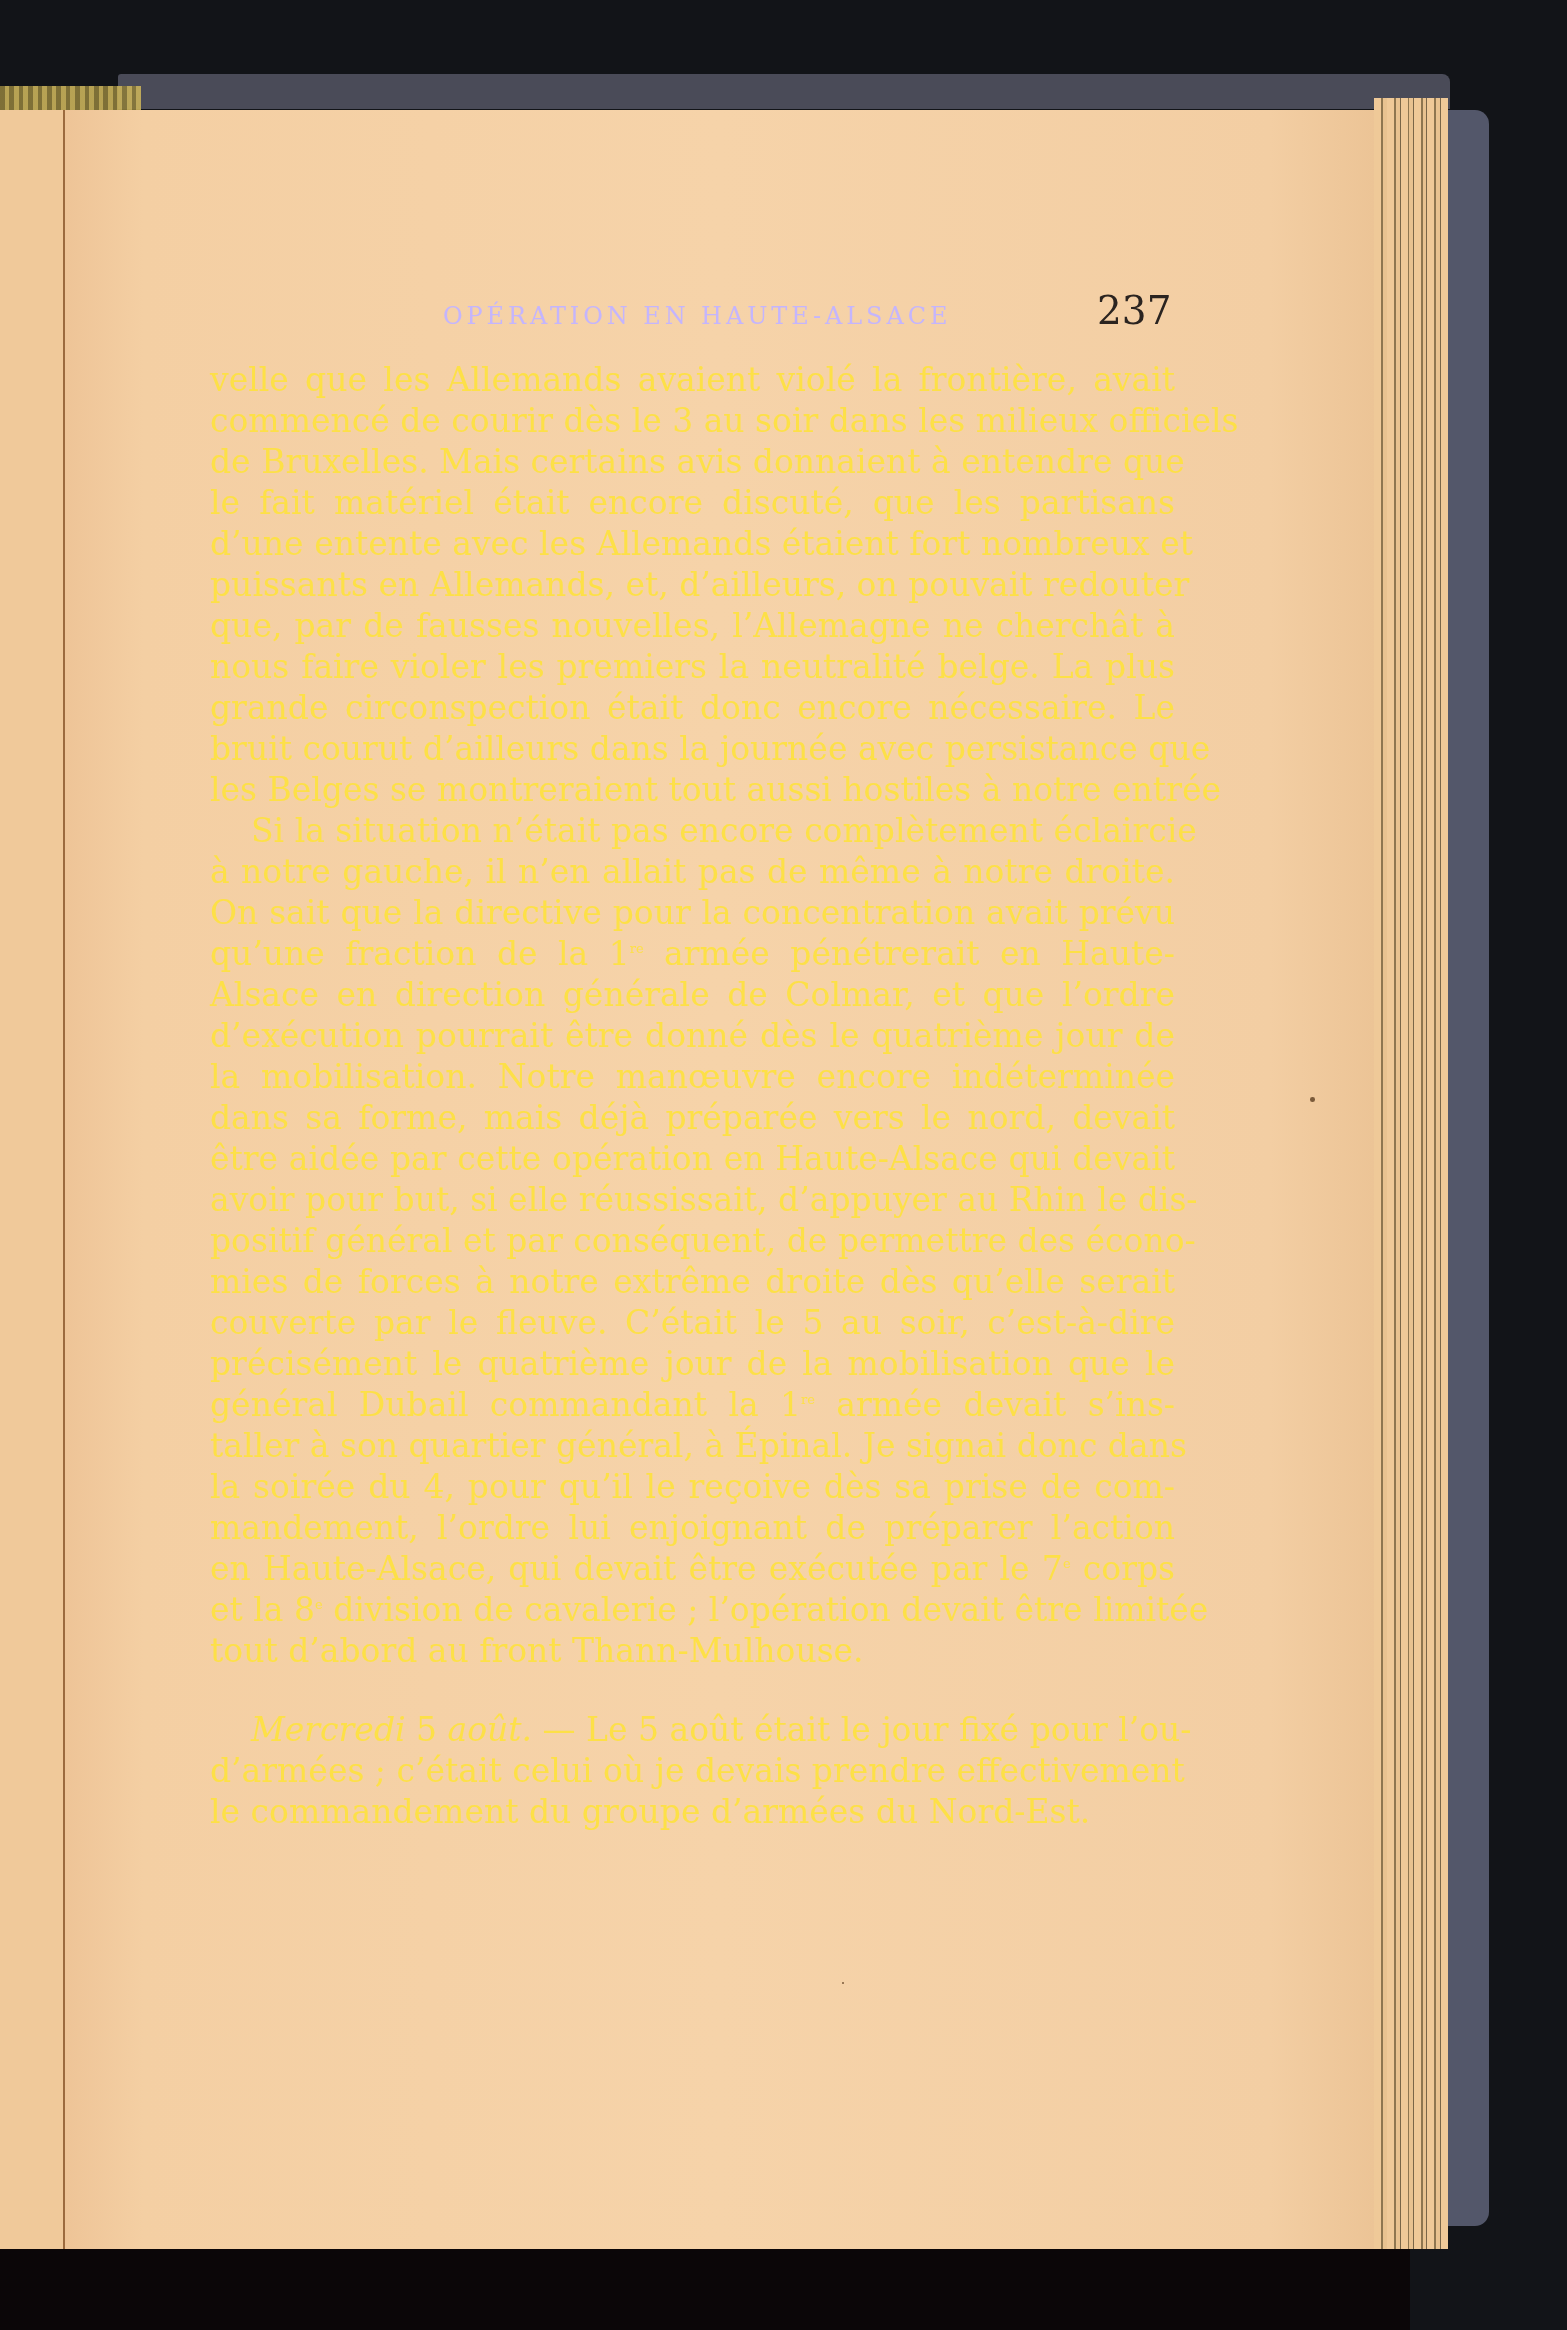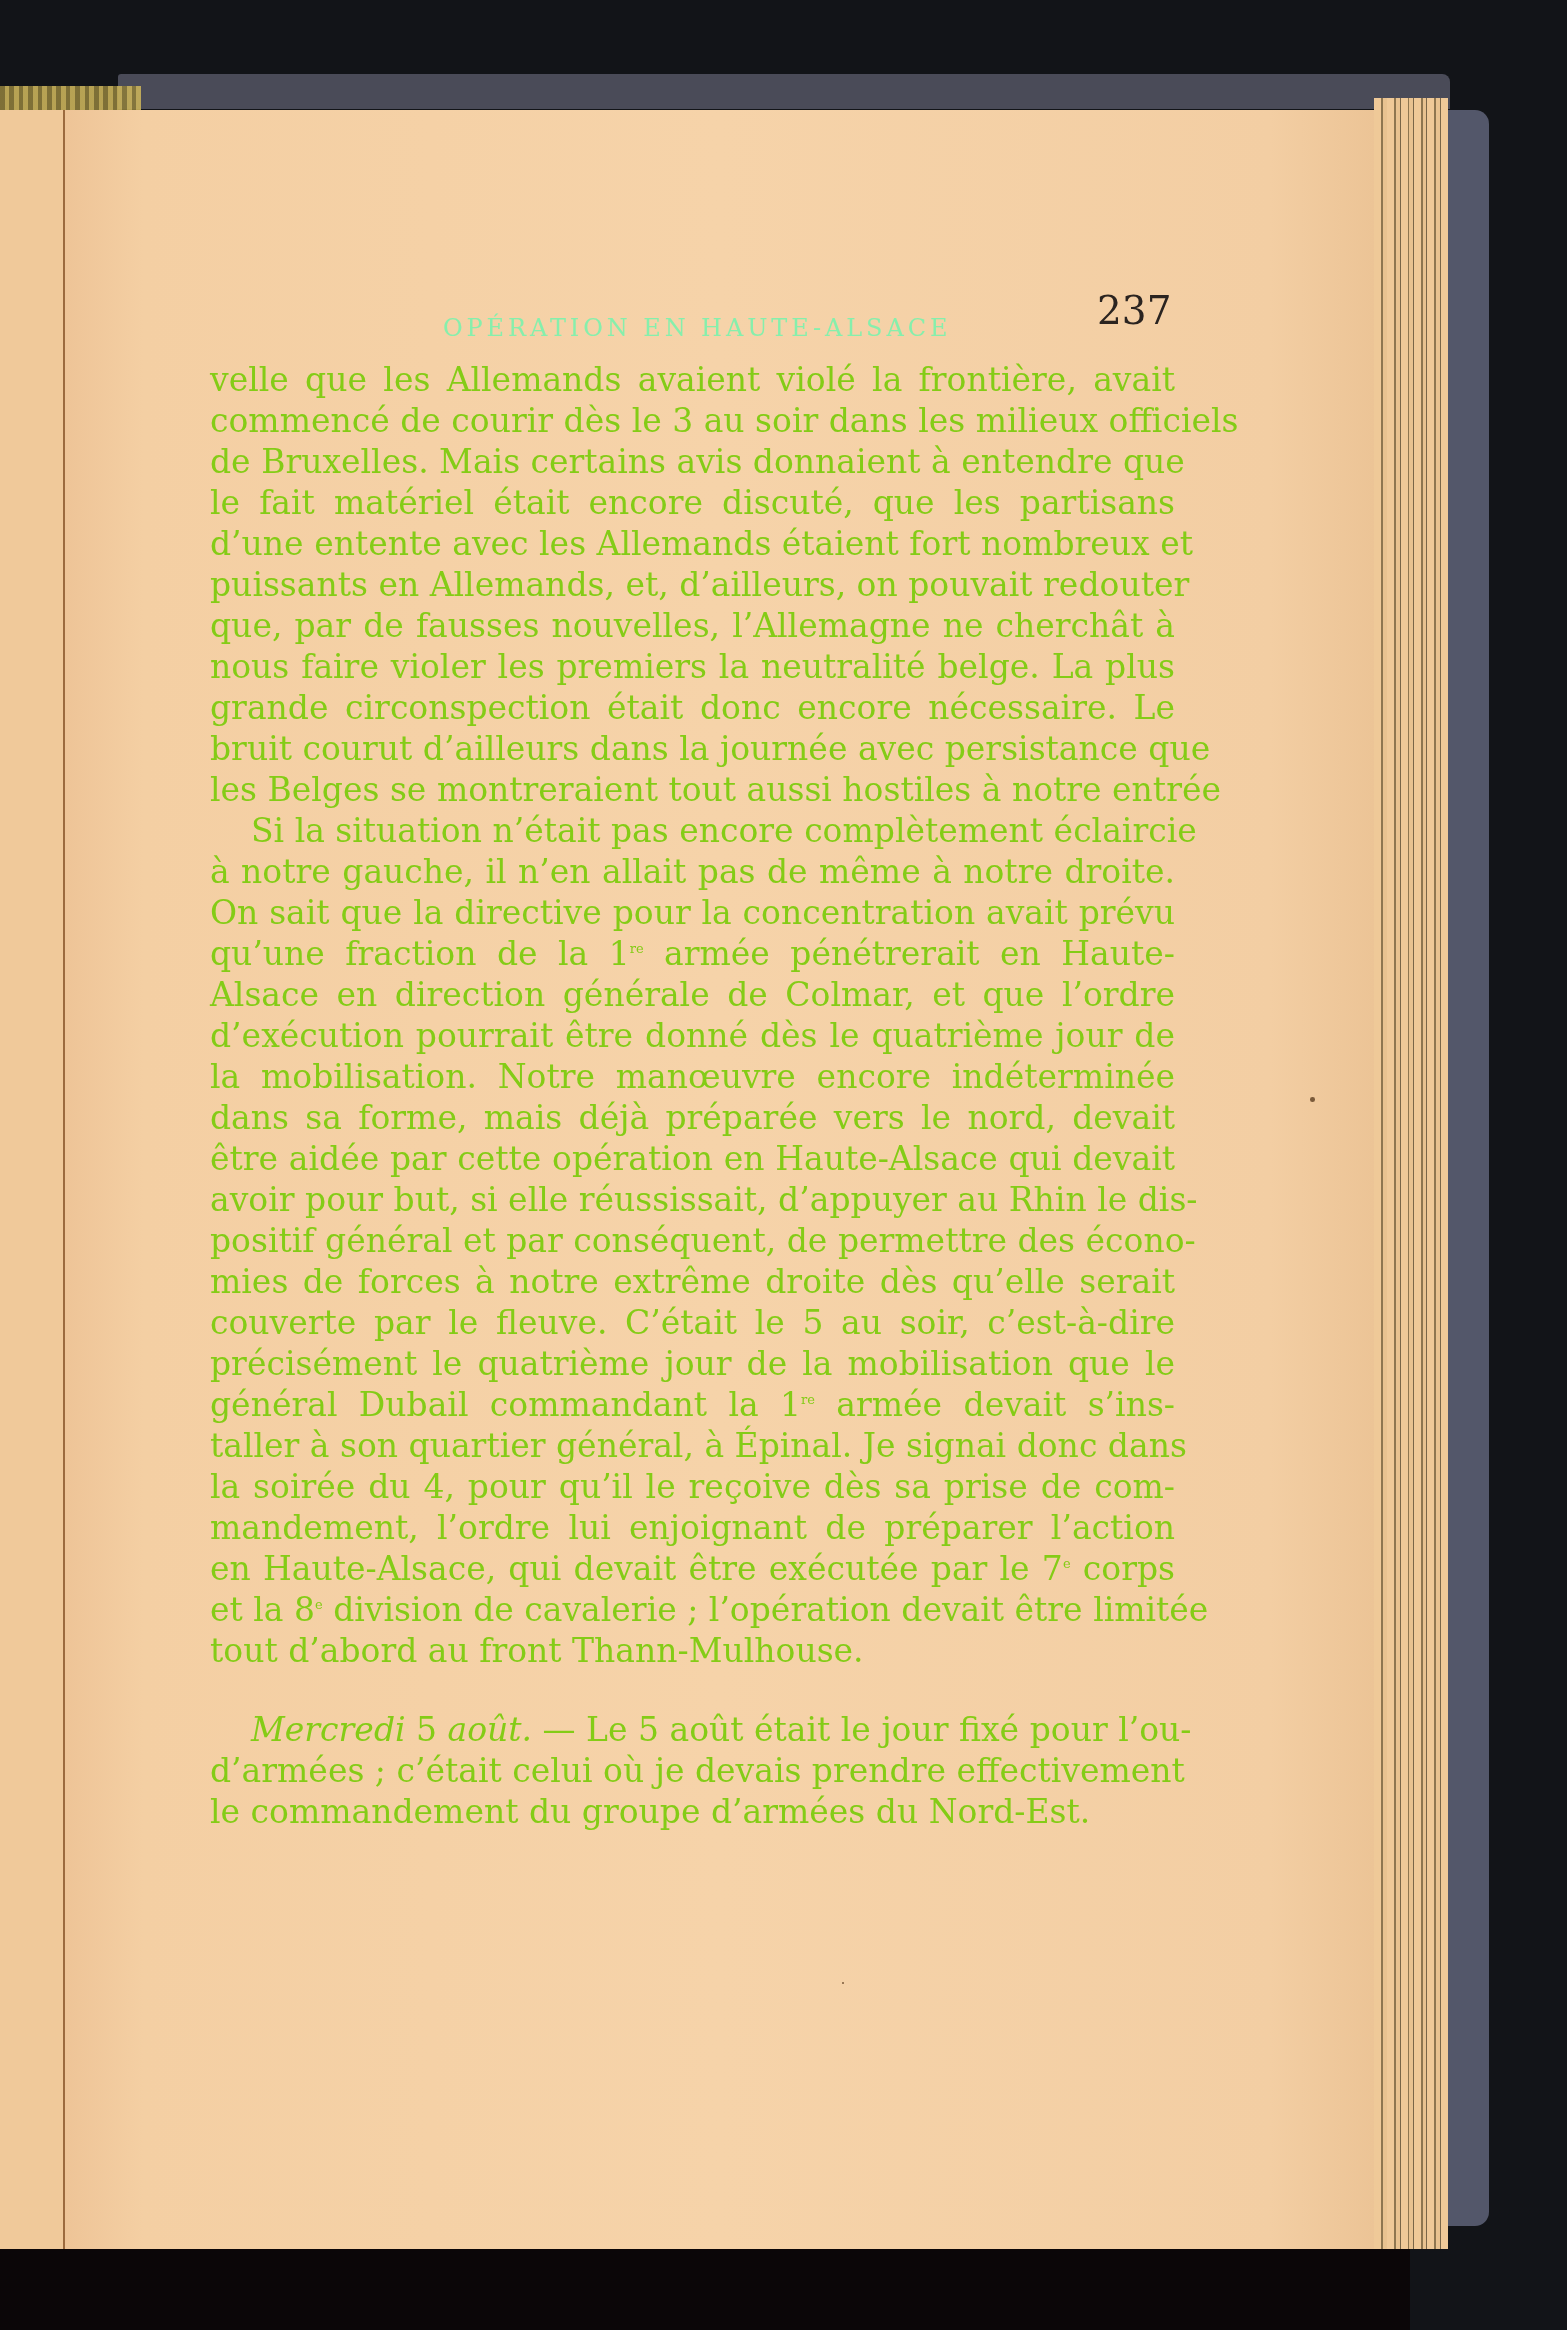--- a/index.html
+++ b/index.html
@@ -12,23 +12,23 @@
   .cover-top { position:absolute; left:118px; top:74px; width:1332px; height:35px; background:#4a4b58; border-radius:3.1px 7.8px 0 0; }
   .cover-right { position:absolute; left:1446px; top:110px; width:43px; height:2116px; background:#53576a; border-radius:0 14px 14px 0; }
   .headband { position:absolute; left:0; top:86px; width:141px; height:23.5px;
     background:repeating-linear-gradient(90deg,#8a7a3a 0 4.7px,#c9b25a 4.7px 9.4px); opacity:.9; }
   .left-page { position:absolute; left:0; top:110px; width:63px; height:2139px; background:#f0c99a; }
   .gutter { position:absolute; left:63px; top:110px; width:2.4px; height:2139px; background:#9c6a3e; }
   .page { position:absolute; left:65px; top:110px; width:1309px; height:2139px;
     background:linear-gradient(90deg,#eec497 0%,#f4cfa3 6%,#f6d3a9 50%,#f3cea3 92%,#ecc496 100%); }
   .edges { position:absolute; left:1374px; top:98px; width:74px; height:2151px;
     background:repeating-linear-gradient(90deg,#efc998 0 7px,#8e7650 7px 8.6px,#e8c290 8.6px 12.5px,#7a6648 12.5px 13.3px); }
-  .running-head { position:absolute; left:443px; top:302px; font-size:24px; letter-spacing:3.9px; color:#86efac;margin-top:12px; }
+  .running-head { position:absolute; left:443px; top:302px; font-size:24px; letter-spacing:3.9px; color:#c4b5fd; }
   .page-number { position:absolute; left:1097px; top:288px; font-size:39px; color:#2b2420; }
-  .body { position:absolute; left:210px; top:359px; width:965px; color:#84cc16;
+  .body { position:absolute; left:210px; top:359px; width:965px; color:#fde047;
     font-size:33px; line-height:41px; text-align:justify; }
   .line { display:block; white-space:nowrap; text-align-last:justify; text-align:justify; }
   .line.last { text-align-last:left; }
   .indent { padding-left:41px; }
   .para2 { margin-top:38px; }
   sup { font-size:13px; line-height:0; vertical-align:super; }
   em { font-style:italic; }
   .spot { position:absolute; width:4.7px; height:4.7px; border-radius:50%; background:#7a5a3a; }
 </style>
 </head>

